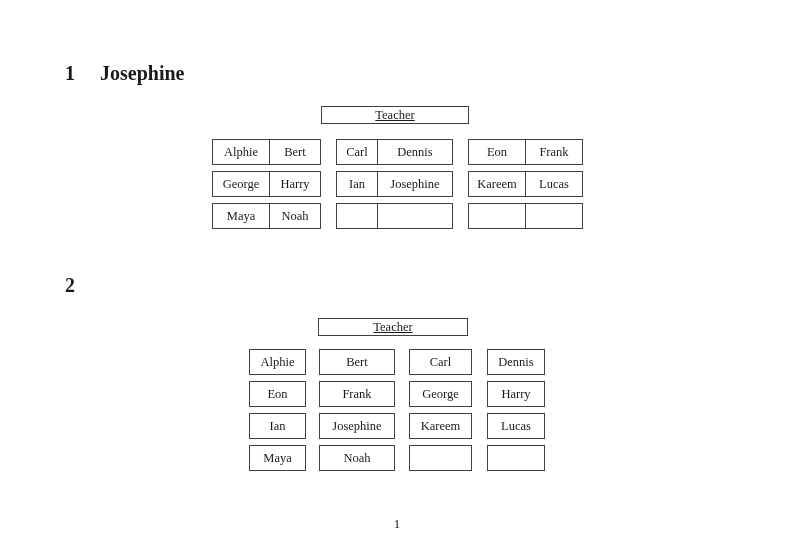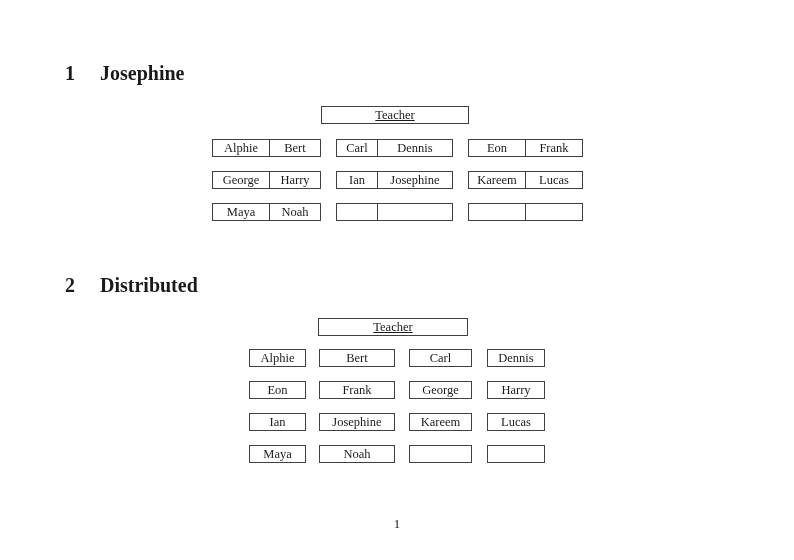--- a/index.html
+++ b/index.html
@@ -41,21 +41,21 @@
     justify-content: center;
     font-size: 12.5px;
     text-decoration: underline;
   }
   #teacher-1 { left: 321px; top: 106px; width: 148px; }
   #teacher-2 { left: 318px; top: 318px; width: 150px; }
 
   .desk {
     position: absolute;
     box-sizing: border-box;
-    height: 18px;
+    height: 26px;
     border: 1px solid var(--border, #404040);
     background: #ffffff;
     display: flex;
   }
   .seat {
     box-sizing: border-box;
     display: flex;
     align-items: center;
     justify-content: center;
     font-size: 12.5px;
@@ -118,21 +118,20 @@
         <div class="seat" style="width: 74px;"></div>
       </div>
       <div class="desk" style="left: 468px; top: 203px;">
         <div class="seat has-divider" style="width: 57px;"></div>
         <div class="seat" style="width: 56px;"></div>
       </div>
     </div>
 
   <div class="section-heading" id="heading-2">
     <span class="sec-num">2</span>
-    <span class="sec-title">Distributed</span>
   </div>
 
   <div class="teacher-box" id="teacher-2">Teacher</div>
   <div id="distributed-desks">
       <div class="desk" style="left: 249px; top: 349px;">
         <div class="seat" style="width: 55px;">Alphie</div>
       </div>
       <div class="desk" style="left: 319px; top: 349px;">
         <div class="seat" style="width: 74px;">Bert</div>
       </div>

